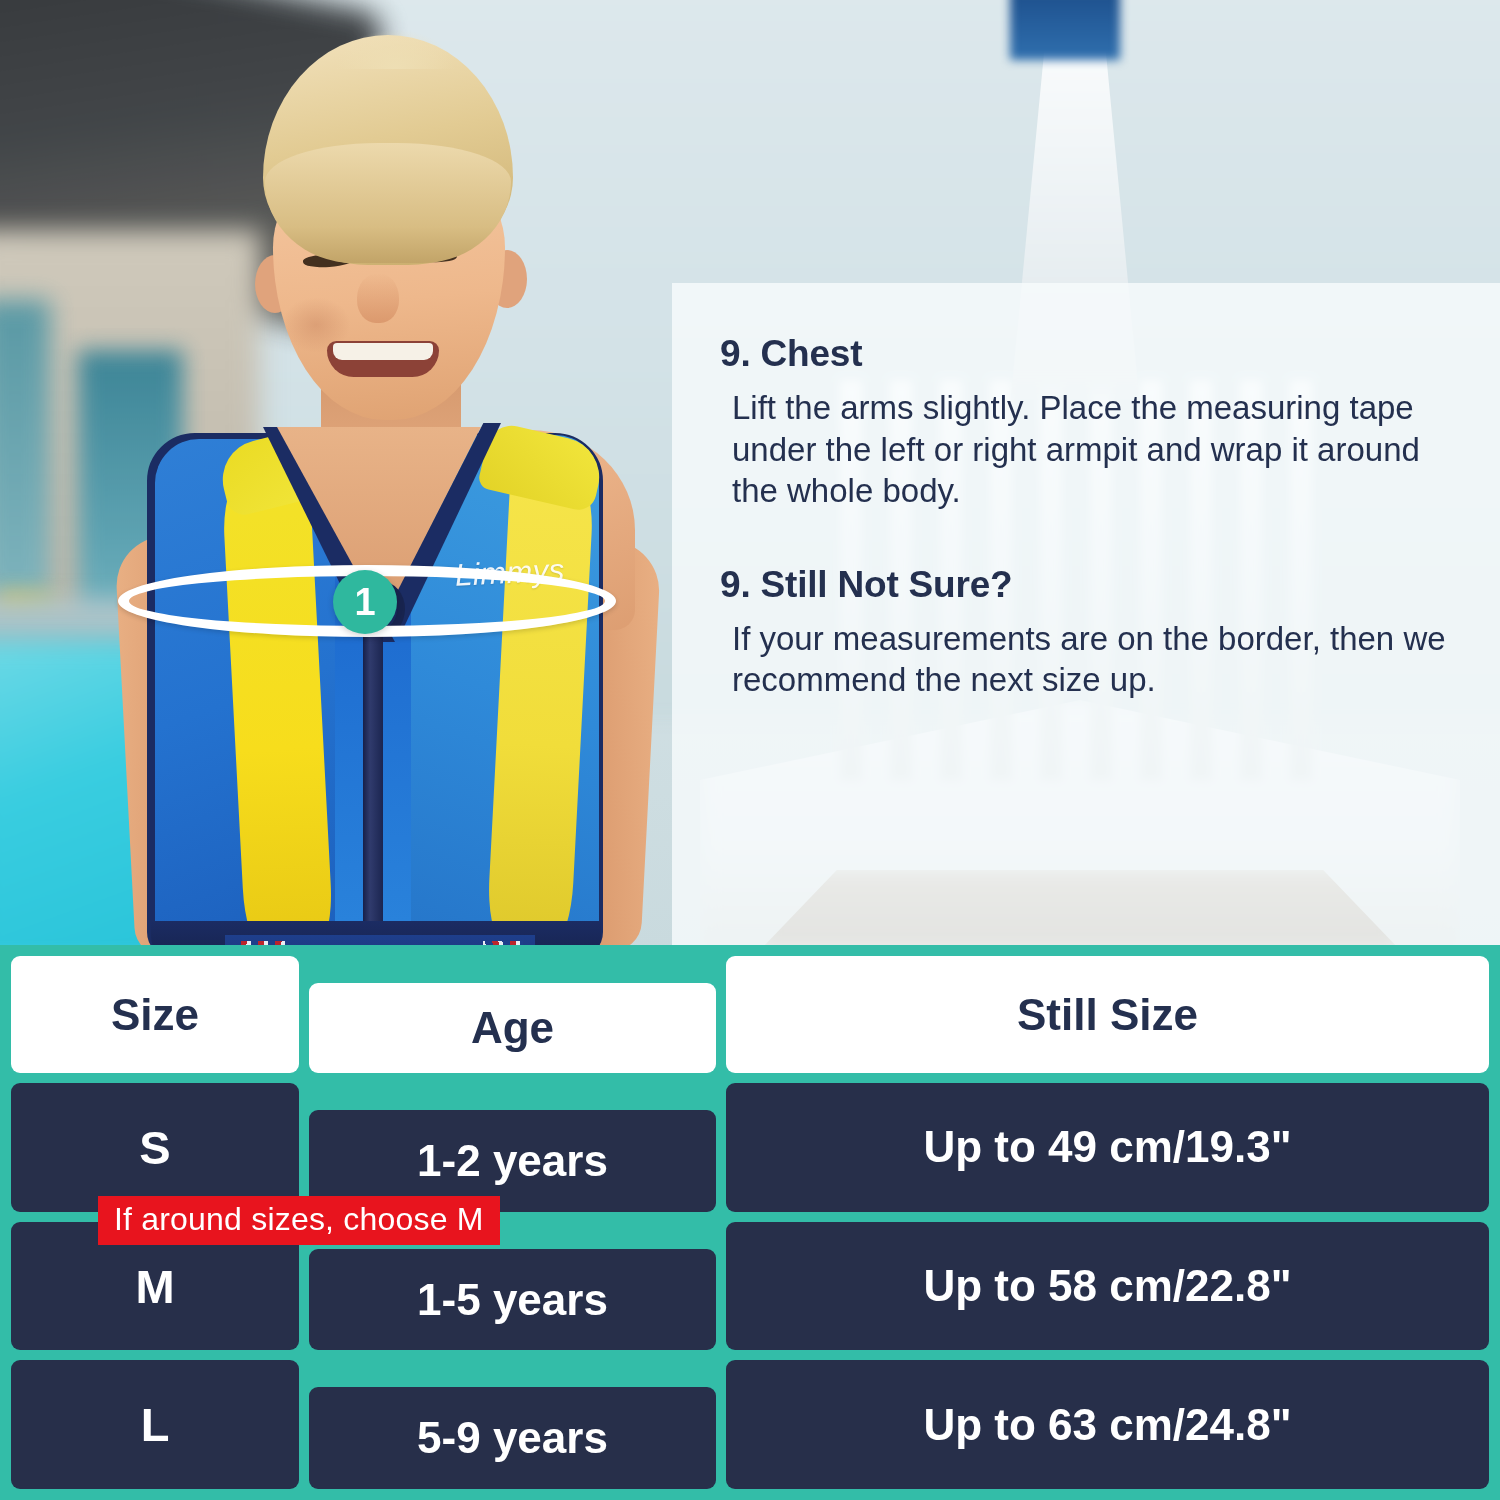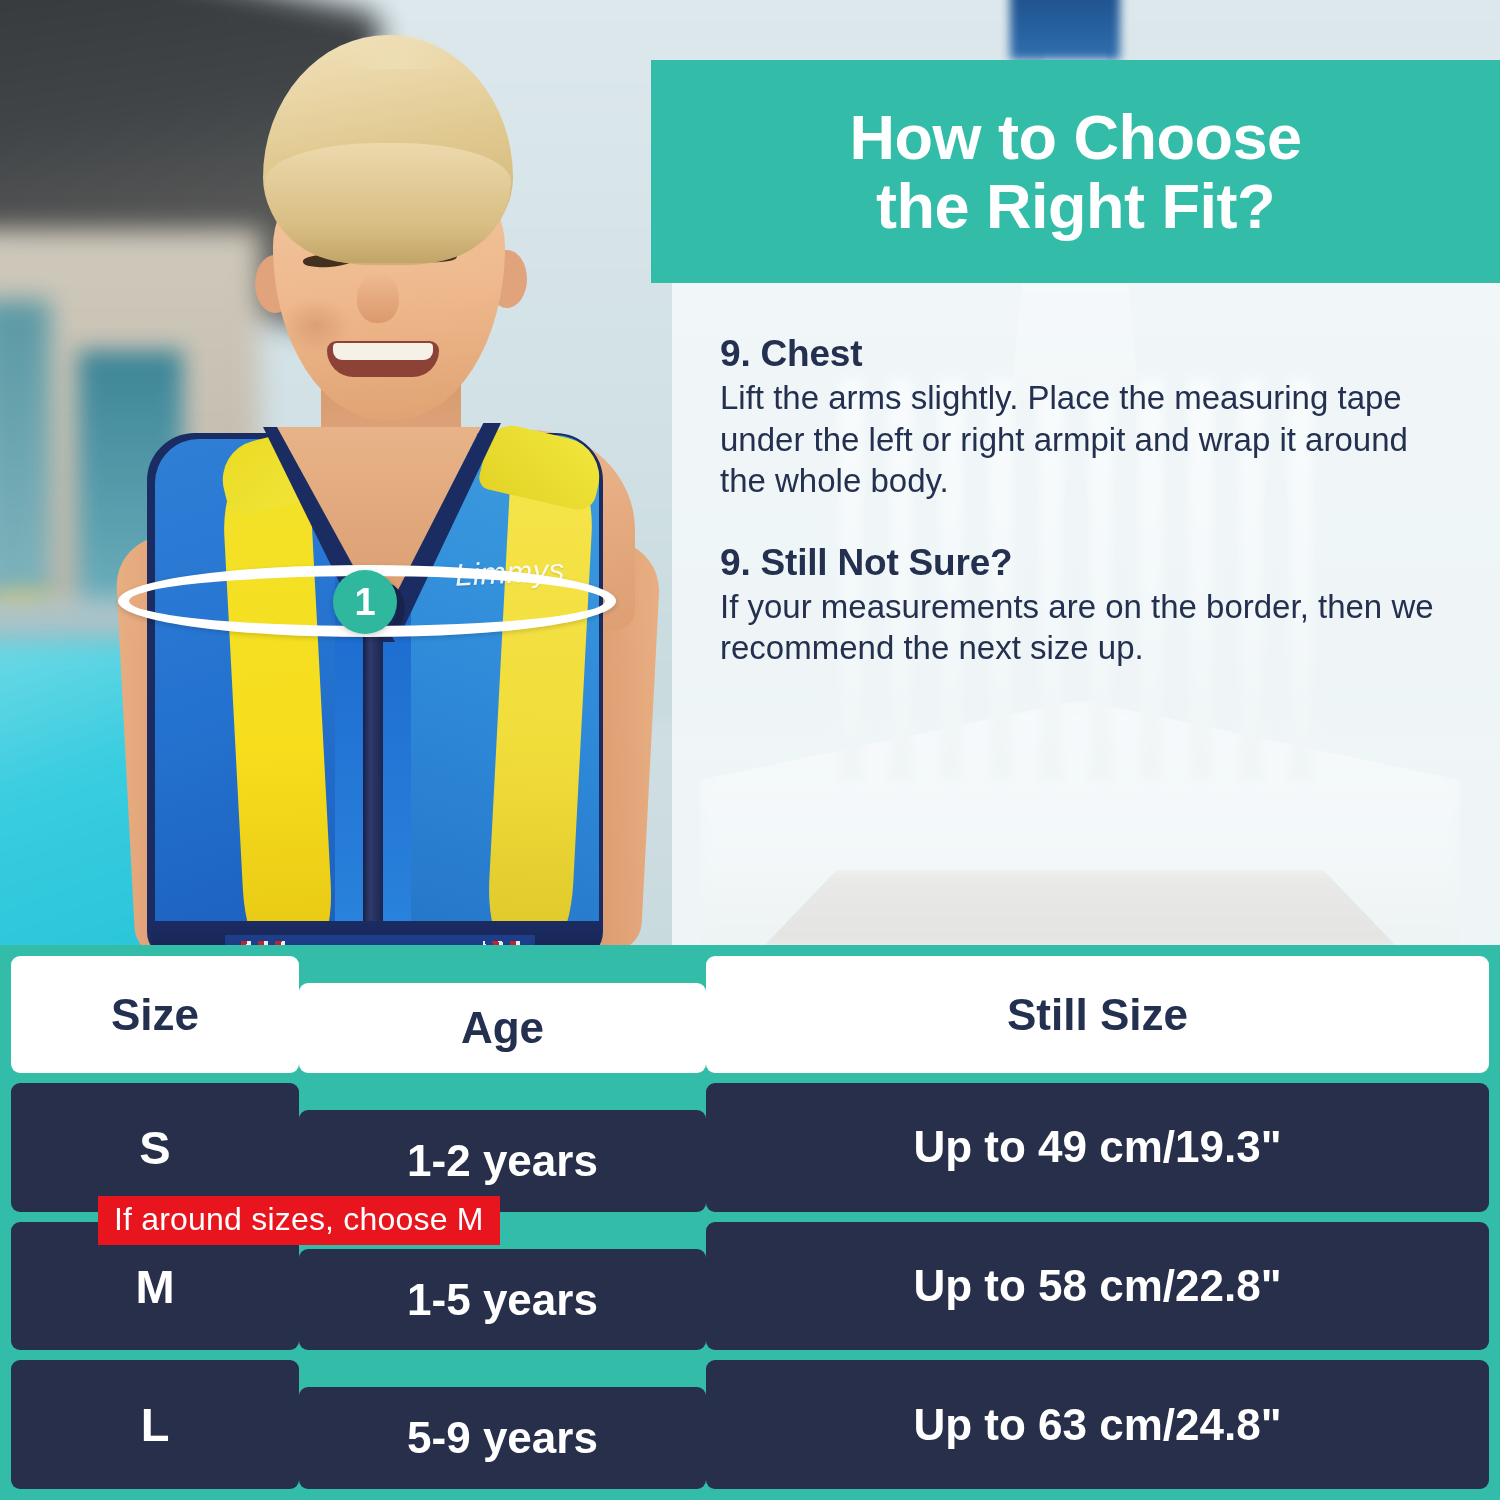--- a/index.html
+++ b/index.html
@@ -353,38 +353,38 @@
   }
   .step-head {
     margin: 0 0 2px 0;
     color: #24304f;
     font-size: 37px;
     font-weight: 700;
     letter-spacing: -0.2px;
     font-family: "Liberation Sans", sans-serif;
   }
   .step-body {
-    margin: 0;
+    margin: 12px;
     color: #24304f;
     font-size: 33px;
     line-height: 1.26;
     font-family: "Liberation Sans", sans-serif;
   }
   .step-gap { height: 40px; }
 
   
   .table-wrap {
     position: absolute; left: 0; top: 945px;
     width: 1500px; height: 555px;
     background: #33bda8;
     padding: 11px;
     box-sizing: border-box;
     display: flex; flex-direction: column; gap: 10px;
   }
-  .trow { display: flex; flex: 1; }
+  .trow { display: flex; gap: 10px; flex: 1; }
   .trow.header { flex: 0 0 117px; }
   .cell {
     display: flex; align-items: center; justify-content: center;
     border-radius: 9px;
     text-align: center;
     font-family: "Liberation Sans", sans-serif;
   }
   .c-size { flex: 0 0 288px; }
   .c-age  { flex: 0 0 407px; margin-top: 27px; }
   .c-chest{ flex: 1; }
@@ -484,26 +484,20 @@
       <div class="hair"></div>
       <div class="hair-fringe"></div>
       <div class="hair-wisp"></div>
     </div>
 
     <div class="tape"></div>
     <div class="badge-1">1</div>
   </div>
 
   <div class="right-col">
-    <div class="title-band">
-      <h1>
-        <span>How to Choose</span><br>
-        <span>the Right Fit?</span>
-      </h1>
-    </div>
 
     <div class="info-panel">
       <h2 class="step-head">9. Chest</h2>
       <p class="step-body">Lift the arms slightly. Place the measuring tape under the left or right armpit and wrap it around the whole body.</p>
       <div class="step-gap"></div>
       <h2 class="step-head">9. Still Not Sure?</h2>
       <p class="step-body">If your measurements are on the border, then we recommend the next size up.</p>
     </div>
   </div>
 

